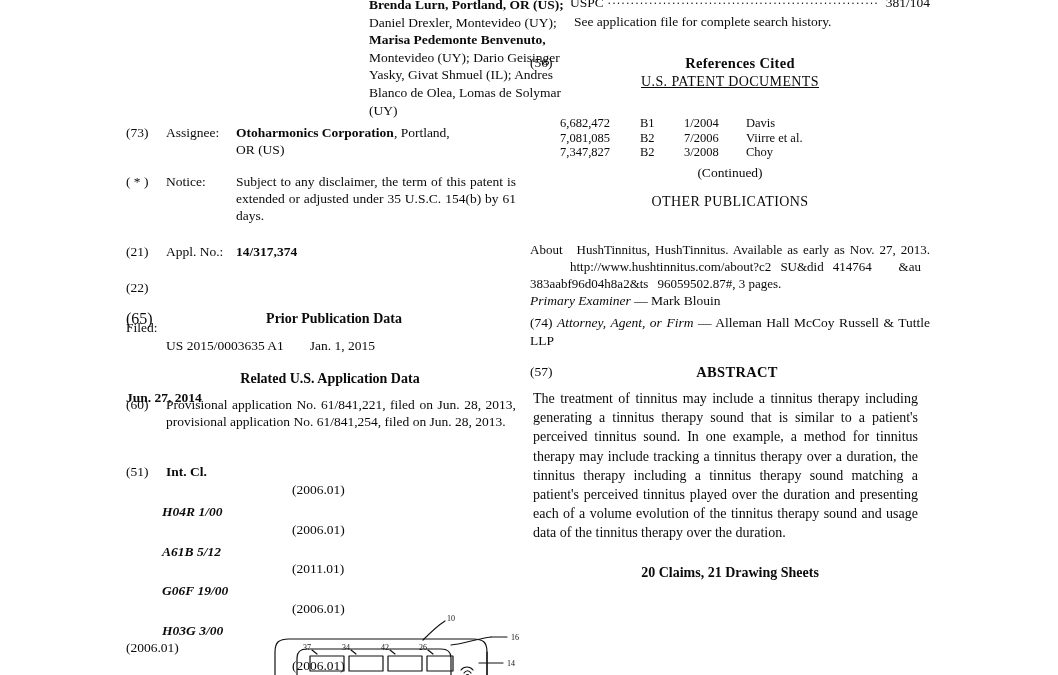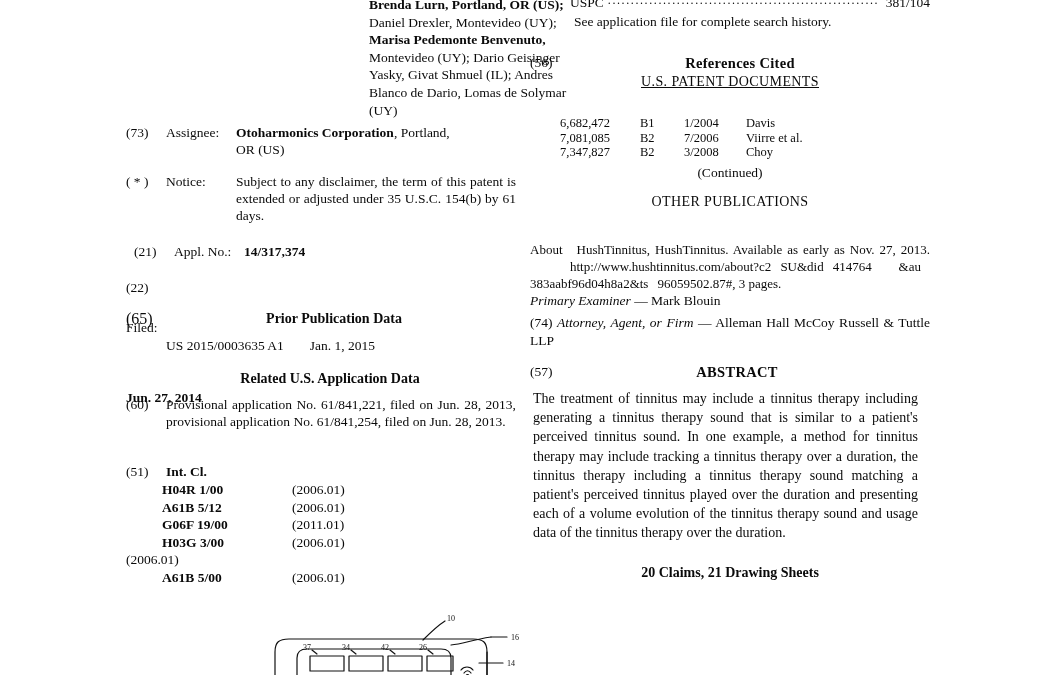--- a/index.html
+++ b/index.html
@@ -67,21 +67,21 @@
     top: -4px;
     width: 270px;
     font-size: 13.5px;
     line-height: 17.6px;
   }
   #inventors .ln { white-space: nowrap; }
 
   
   #assignee-row   { position: absolute; left: 0;  top: 124px; width: 390px; }
   #notice-row     { position: absolute; left: 0;  top: 173px; width: 390px; }
-  #appl-row       { position: absolute; left: 8px;  top: 243px; width: 390px; }
+  #appl-row       { position: absolute; left: 0;  top: 243px; width: 390px; }
   #filed-row      { position: absolute; left: 0;  top: 279px; width: 390px; flex-direction: column; }
   #prior-pub      { position: absolute; left: 0;  top: 310px; width: 390px; }
   #related-block  { position: absolute; left: 0;  top: 370px; width: 390px; }
   #intcl-block    { position: absolute; left: 0;  top: 463px; width: 390px; }
 
   .ctr-head {
     text-align: center;
     font-weight: bold;
     font-size: 14px;
     line-height: 18px;
@@ -105,21 +105,23 @@
 
   .intcl-title { font-weight: bold; font-size: 13.5px; line-height: 18px; }
   .intcl-row {
     display: flex;
     font-size: 13.5px;
     line-height: 17.5px;
   }
   .intcl-code {
     flex: 0 0 130px;
     font-weight: bold;
+    font-style: italic;
     padding-left: 36px;
+    margin-top: 22px;
   }
   .intcl-year { flex: 0 0 auto; }
 
   
   #uspc-block      { position: absolute; left: 0;  top: -6px;  width: 400px; }
   #refs-head       { position: absolute; left: 0;  top: 54px;  width: 400px; }
   #uspat-head      { position: absolute; left: 0;  top: 73px;  width: 400px; text-decoration: underline; }
   #pat-table       { position: absolute; left: 30px; top: 116px; width: 370px; }
   #continued       { position: absolute; left: 0;  top: 165px; width: 400px; }
   #otherpub-head   { position: absolute; left: 0;  top: 193px; width: 400px; }
@@ -237,21 +239,21 @@
 <div id="page">
 
   <div class="col" id="col-left">
 
     <div id="inventors">
       <div class="ln"><span class="b">Brenda Lurn, Portland, OR (US);</span></div>
       <div class="ln"><span>Daniel Drexler, Montevideo (UY);</span></div>
       <div class="ln"><span class="b">Marisa Pedemonte Benvenuto,</span></div>
       <div class="ln"><span>Montevideo (UY); Dario Geisinger</span></div>
       <div class="ln"><span>Yasky, Givat Shmuel (IL); Andres</span></div>
-      <div class="ln"><span>Blanco de Dario, Lomas de Solymar</span></div>
+      <div class="ln"><span>Blanco de Olea, Lomas de Solymar</span></div>
       <div class="ln"><span>(UY)</span></div>
     </div>
 
     <div class="row" id="assignee-row">
       <div class="tag">(73)</div>
       <div class="lab">Assignee:</div>
       <div class="val">
         <span class="b">Otoharmonics Corporation</span><span>, Portland,</span><br>
         <span>OR (US)</span>
       </div>

